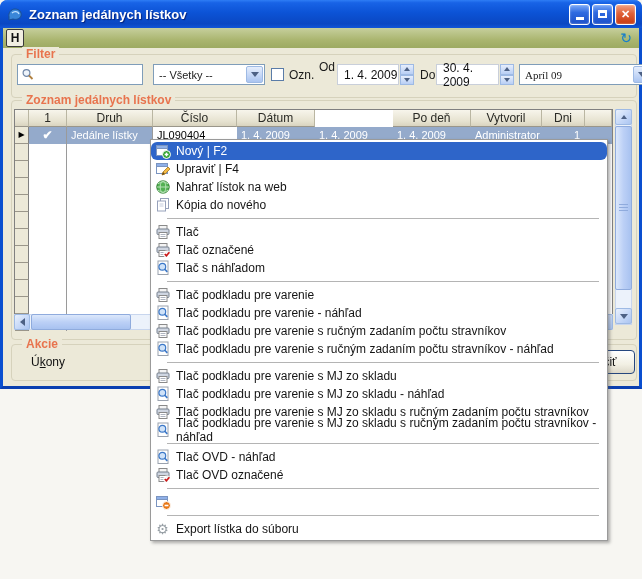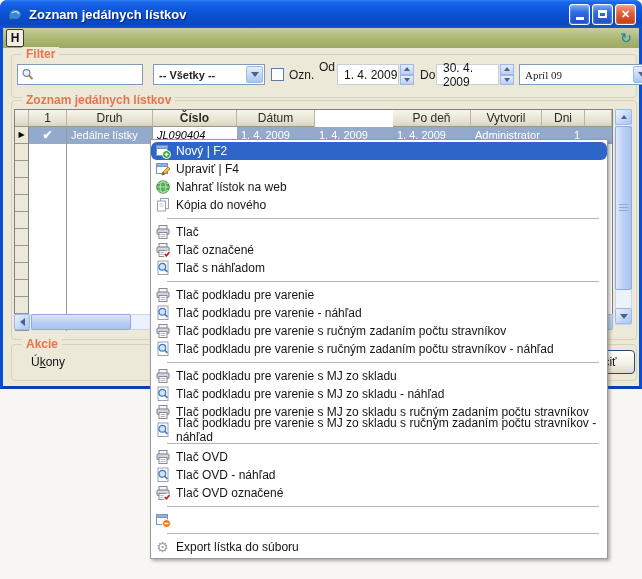--- a/index.html
+++ b/index.html
@@ -129,21 +129,21 @@
 
     <div class="gbox" style="left:8px; top:54px; width:626px; height:44px;">
       <span class="glabel">Filter</span>
     </div>
     <div class="searchbox">
       <svg width="13" height="13" viewBox="0 0 13 13">
         <circle cx="5.5" cy="5" r="3.4" fill="#eef4fb" stroke="#6f87a8" stroke-width="1.2"></circle>
         <line x1="8" y1="7.5" x2="11.5" y2="11" stroke="#b08040" stroke-width="1.8"></line>
       </svg>
     </div>
-    <div class="combo" style="left:150px; top:64px; width:112px;font-weight:bold;">
+    <div class="combo" style="left:150px; top:64px; width:112px;">
       <span>-- Všetky --</span>
       <span class="combo-arrow">
           <span class="tri-dn"></span>
         </span>
     </div>
     <div class="checkbox"></div>
     <span class="flabel" style="left:286px; top:68px;">Ozn.</span>
     <span class="flabel" style="left:316px; top:60px;">Od</span>
     <div class="datebox" style="left:334px; width:62px;">1. 4. 2009</div>
     <div class="spinner" style="left:397px;">
@@ -172,34 +172,34 @@
     </div>
 
     <div class="gbox" style="left:8px; top:100px; width:626px; height:240px;">
       <span class="glabel">Zoznam jedálnych lístkov</span>
     </div>
     <div class="table">
       <div class="thead" id="thead">
           <div class="hcell" style="width: 14px;"></div>
           <div class="hcell" style="width: 38px;">1</div>
           <div class="hcell" style="width: 86px;">Druh</div>
-          <div class="hcell" style="width: 84px; font-weight: bold;">Číslo</div>
+          <div class="hcell" style="width: 84px;">Číslo</div>
           <div class="hcell" style="width: 78px;">Dátum</div>
           <div class="hcell" style="width: 78px; margin-top: 33px;">Odo dňa</div>
           <div class="hcell" style="width: 78px;">Po deň</div>
           <div class="hcell" style="width: 71px;">Vytvoril</div>
           <div class="hcell" style="width: 43px;">Dni</div>
           <div class="hcell" style="width: 27px;"></div>
         </div>
       <div id="tbody">
           <div class="trow row-sel">
             <div class="selcell" style="width: 14px;">▶</div>
             <div class="tcell checkmark vline" style="width: 38px;">✔</div>
             <div class="tcell vline" style="width: 86px; padding-left: 4px;">Jedálne lístky</div>
-            <div class="tcell white" style="width: 84px; padding-left: 4px; font-style: italic;">JL090404</div>
+            <div class="tcell white" style="width: 84px; padding-left: 4px;">JL090404</div>
             <div class="tcell" style="width: 78px; padding-left: 4px;">1. 4. 2009</div>
             <div class="tcell" style="width: 78px; padding-left: 4px;">1. 4. 2009</div>
             <div class="tcell" style="width: 78px; padding-left: 4px;">1. 4. 2009</div>
             <div class="tcell" style="width: 71px; padding-left: 4px;">Administrator</div>
             <div class="tcell" style="width: 43px; text-align: right; padding-right: 5px;">1</div>
             <div class="tcell" style="width: 27px;"></div>
           </div>
           <div class="trow">
             <div class="selcell" style="width: 14px;"></div>
             <div class="tcell vline" style="width: 38px;"></div>
@@ -455,32 +455,20 @@
             <circle cx="7.3" cy="6.8" r="3.4" fill="#cfe2f8" stroke="#3c78c8" stroke-width="1.2"></circle>
             <line x1="9.8" y1="9.3" x2="12.3" y2="11.9" stroke="#3c78c8" stroke-width="1.6"></line>
           </svg>
         </span>
         <span>Tlač podkladu pre varenie  s MJ zo skladu s ručným zadaním počtu stravníkov - náhľad</span>
       </div>
       <div class="msep"></div>
       <div class="mi">
         <span class="micon">
           <svg width="16" height="16" viewBox="0 0 16 16">
-            <rect x="4" y="1.5" width="8" height="4" fill="#f4f4f4" stroke="#8a8a8a"></rect>
-            <rect x="2" y="5" width="12" height="5.5" rx="1" fill="#cfd6e2" stroke="#76808e"></rect>
-            <rect x="4" y="8.5" width="8" height="6" fill="#ffffff" stroke="#8a8a8a"></rect>
-            <line x1="5.5" y1="10.5" x2="10.5" y2="10.5" stroke="#aeb4c0" stroke-width="1"></line>
-            <line x1="5.5" y1="12.5" x2="10.5" y2="12.5" stroke="#aeb4c0" stroke-width="1"></line>
-          </svg>
-        </span>
-        <span>Tlač OVD</span>
-      </div>
-      <div class="mi">
-        <span class="micon">
-          <svg width="16" height="16" viewBox="0 0 16 16">
             <rect x="3" y="1" width="10" height="13.5" fill="#fff" stroke="#9aa2ae"></rect>
             <circle cx="7.3" cy="6.8" r="3.4" fill="#cfe2f8" stroke="#3c78c8" stroke-width="1.2"></circle>
             <line x1="9.8" y1="9.3" x2="12.3" y2="11.9" stroke="#3c78c8" stroke-width="1.6"></line>
           </svg>
         </span>
         <span>Tlač OVD - náhľad</span>
       </div>
       <div class="mi">
         <span class="micon">
           <svg width="16" height="16" viewBox="0 0 16 16">

